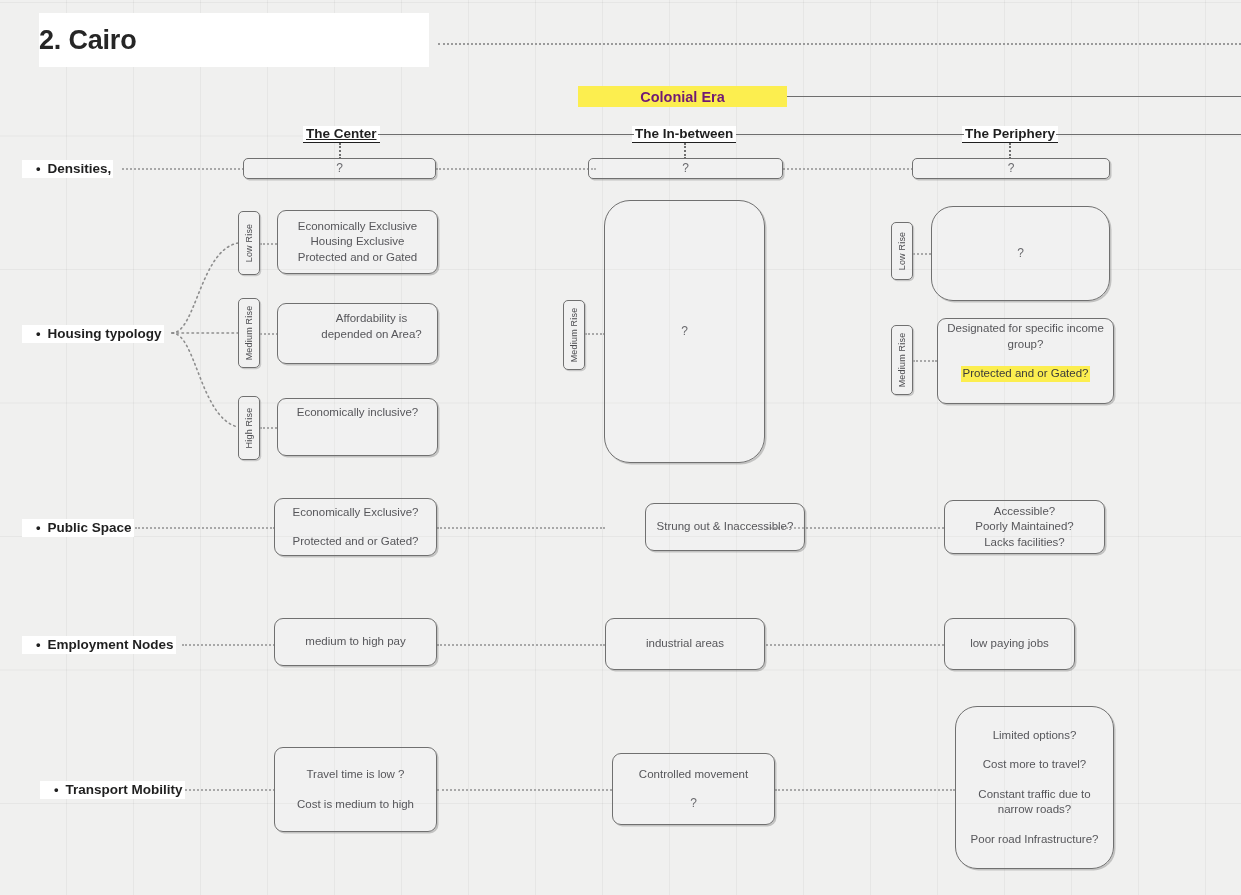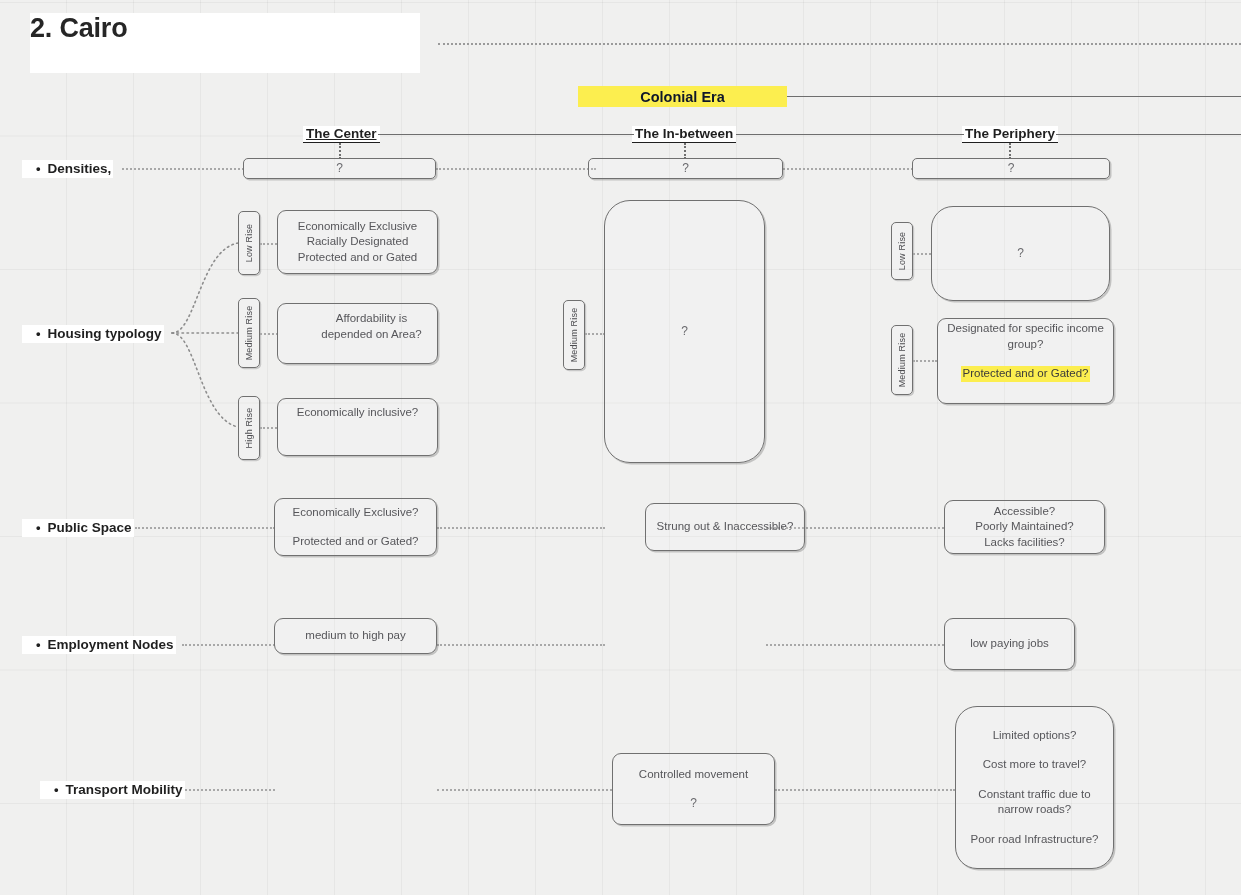--- a/index.html
+++ b/index.html
@@ -40,27 +40,27 @@
   }
   .vdot {
     position: absolute;
     width: 0;
     border-left: 2px dotted #6e6e6e;
   }
 
   
   #title-band {
     position: absolute;
-    left: 30px;
+    left: 39px;
     top: 13px;
     width: 390px;
-    height: 60px;
+    height: 54px;
     background: #ffffff;
     display: flex;
-    align-items: flex-start;
+    align-items: center;
   }
   #title-band .t {
     font-size: 27px;
     font-weight: bold;
     color: #262626;
     letter-spacing: -0.2px;
   }
 
   
   #era {
@@ -70,21 +70,21 @@
     width: 209px;
     height: 21px;
     background: #fcee4f;
     display: flex;
     align-items: center;
     justify-content: center;
   }
   #era .t {
     font-size: 14.5px;
     font-weight: bold;
-    color: #0f172a;
+    color: #701a75;
   }
 
   
   .colhead {
     position: absolute;
     top: 126px;
     background: #ffffff;
     padding: 0 3px;
     font-size: 13.5px;
     font-weight: bold;
@@ -239,21 +239,21 @@
   <div class="rtag" style="left:238px; top:396px; width:22px; height:64px;">
     <span>High Rise</span>
   </div>
 
   <div class="dotline-thin" style="left:260px; top:243px; width:17px;"></div>
   <div class="dotline-thin" style="left:260px; top:333px; width:18px;"></div>
   <div class="dotline-thin" style="left:260px; top:427px; width:17px;"></div>
 
   <div class="node" style="left:277px; top:210px; width:161px; height:64px;">
     <span class="line">Economically Exclusive</span>
-    <span class="line">Racially Designated</span>
+    <span class="line">Housing Exclusive</span>
     <span class="line">Protected and or Gated</span>
   </div>
   <div class="node" style="left:277px; top:303px; width:161px; height:61px; justify-content:flex-start; padding-top:7px;padding-left:36px;">
     <span class="line">Affordability is depended on Area?</span>
   </div>
   <div class="node" style="left:277px; top:398px; width:161px; height:58px; justify-content:flex-start; padding-top:6px;">
     <span class="line">Economically inclusive?</span>
   </div>
 
   <div class="rtag" style="left:563px; top:300px; width:22px; height:70px;">
@@ -303,34 +303,42 @@
     <span class="line">Lacks facilities?</span>
   </div>
 
   <div class="rowlabel" style="left:22px; top:636px;">
     <span class="bullet">•</span><span>Employment Nodes</span>
   </div>
   <div class="dotline-thin" style="left:182px; top:644px; width:93px;"></div>
   <div class="dotline-thin" style="left:437px; top:644px; width:168px;"></div>
   <div class="dotline-thin" style="left:766px; top:644px; width:178px;"></div>
 
-  <div class="node" style="left:274px; top:618px; width:163px; height:36px;">
+  <div class="node" style="left:274px; top:618px; width:163px; height:48px;">
     <span class="line">medium to high pay</span>
+  </div>
+  <div class="node" style="left:605px; top:618px; width:160px; height:52px;">
+    <span class="line">industrial areas</span>
   </div>
   <div class="node" style="left:944px; top:618px; width:131px; height:52px;">
     <span class="line">low paying jobs</span>
   </div>
 
   <div class="rowlabel" style="left:40px; top:781px;">
     <span class="bullet">•</span><span>Transport Mobility</span>
   </div>
   <div class="dotline-thin" style="left:185px; top:789px; width:90px;"></div>
   <div class="dotline-thin" style="left:437px; top:789px; width:175px;"></div>
   <div class="dotline-thin" style="left:775px; top:789px; width:180px;"></div>
 
+  <div class="node" style="left:274px; top:747px; width:163px; height:85px;">
+    <span class="line">Travel time is low ?</span>
+    <span class="gap"></span>
+    <span class="line">Cost is medium to high</span>
+  </div>
   <div class="node" style="left:612px; top:753px; width:163px; height:72px;">
     <span class="line">Controlled movement</span>
     <span class="gap"></span>
     <span class="line qm">?</span>
   </div>
   <div class="node xl" style="left:955px; top:706px; width:159px; height:163px;">
     <span class="line">Limited options?</span>
     <span class="gap"></span>
     <span class="line">Cost more to travel?</span>
     <span class="gap"></span>

